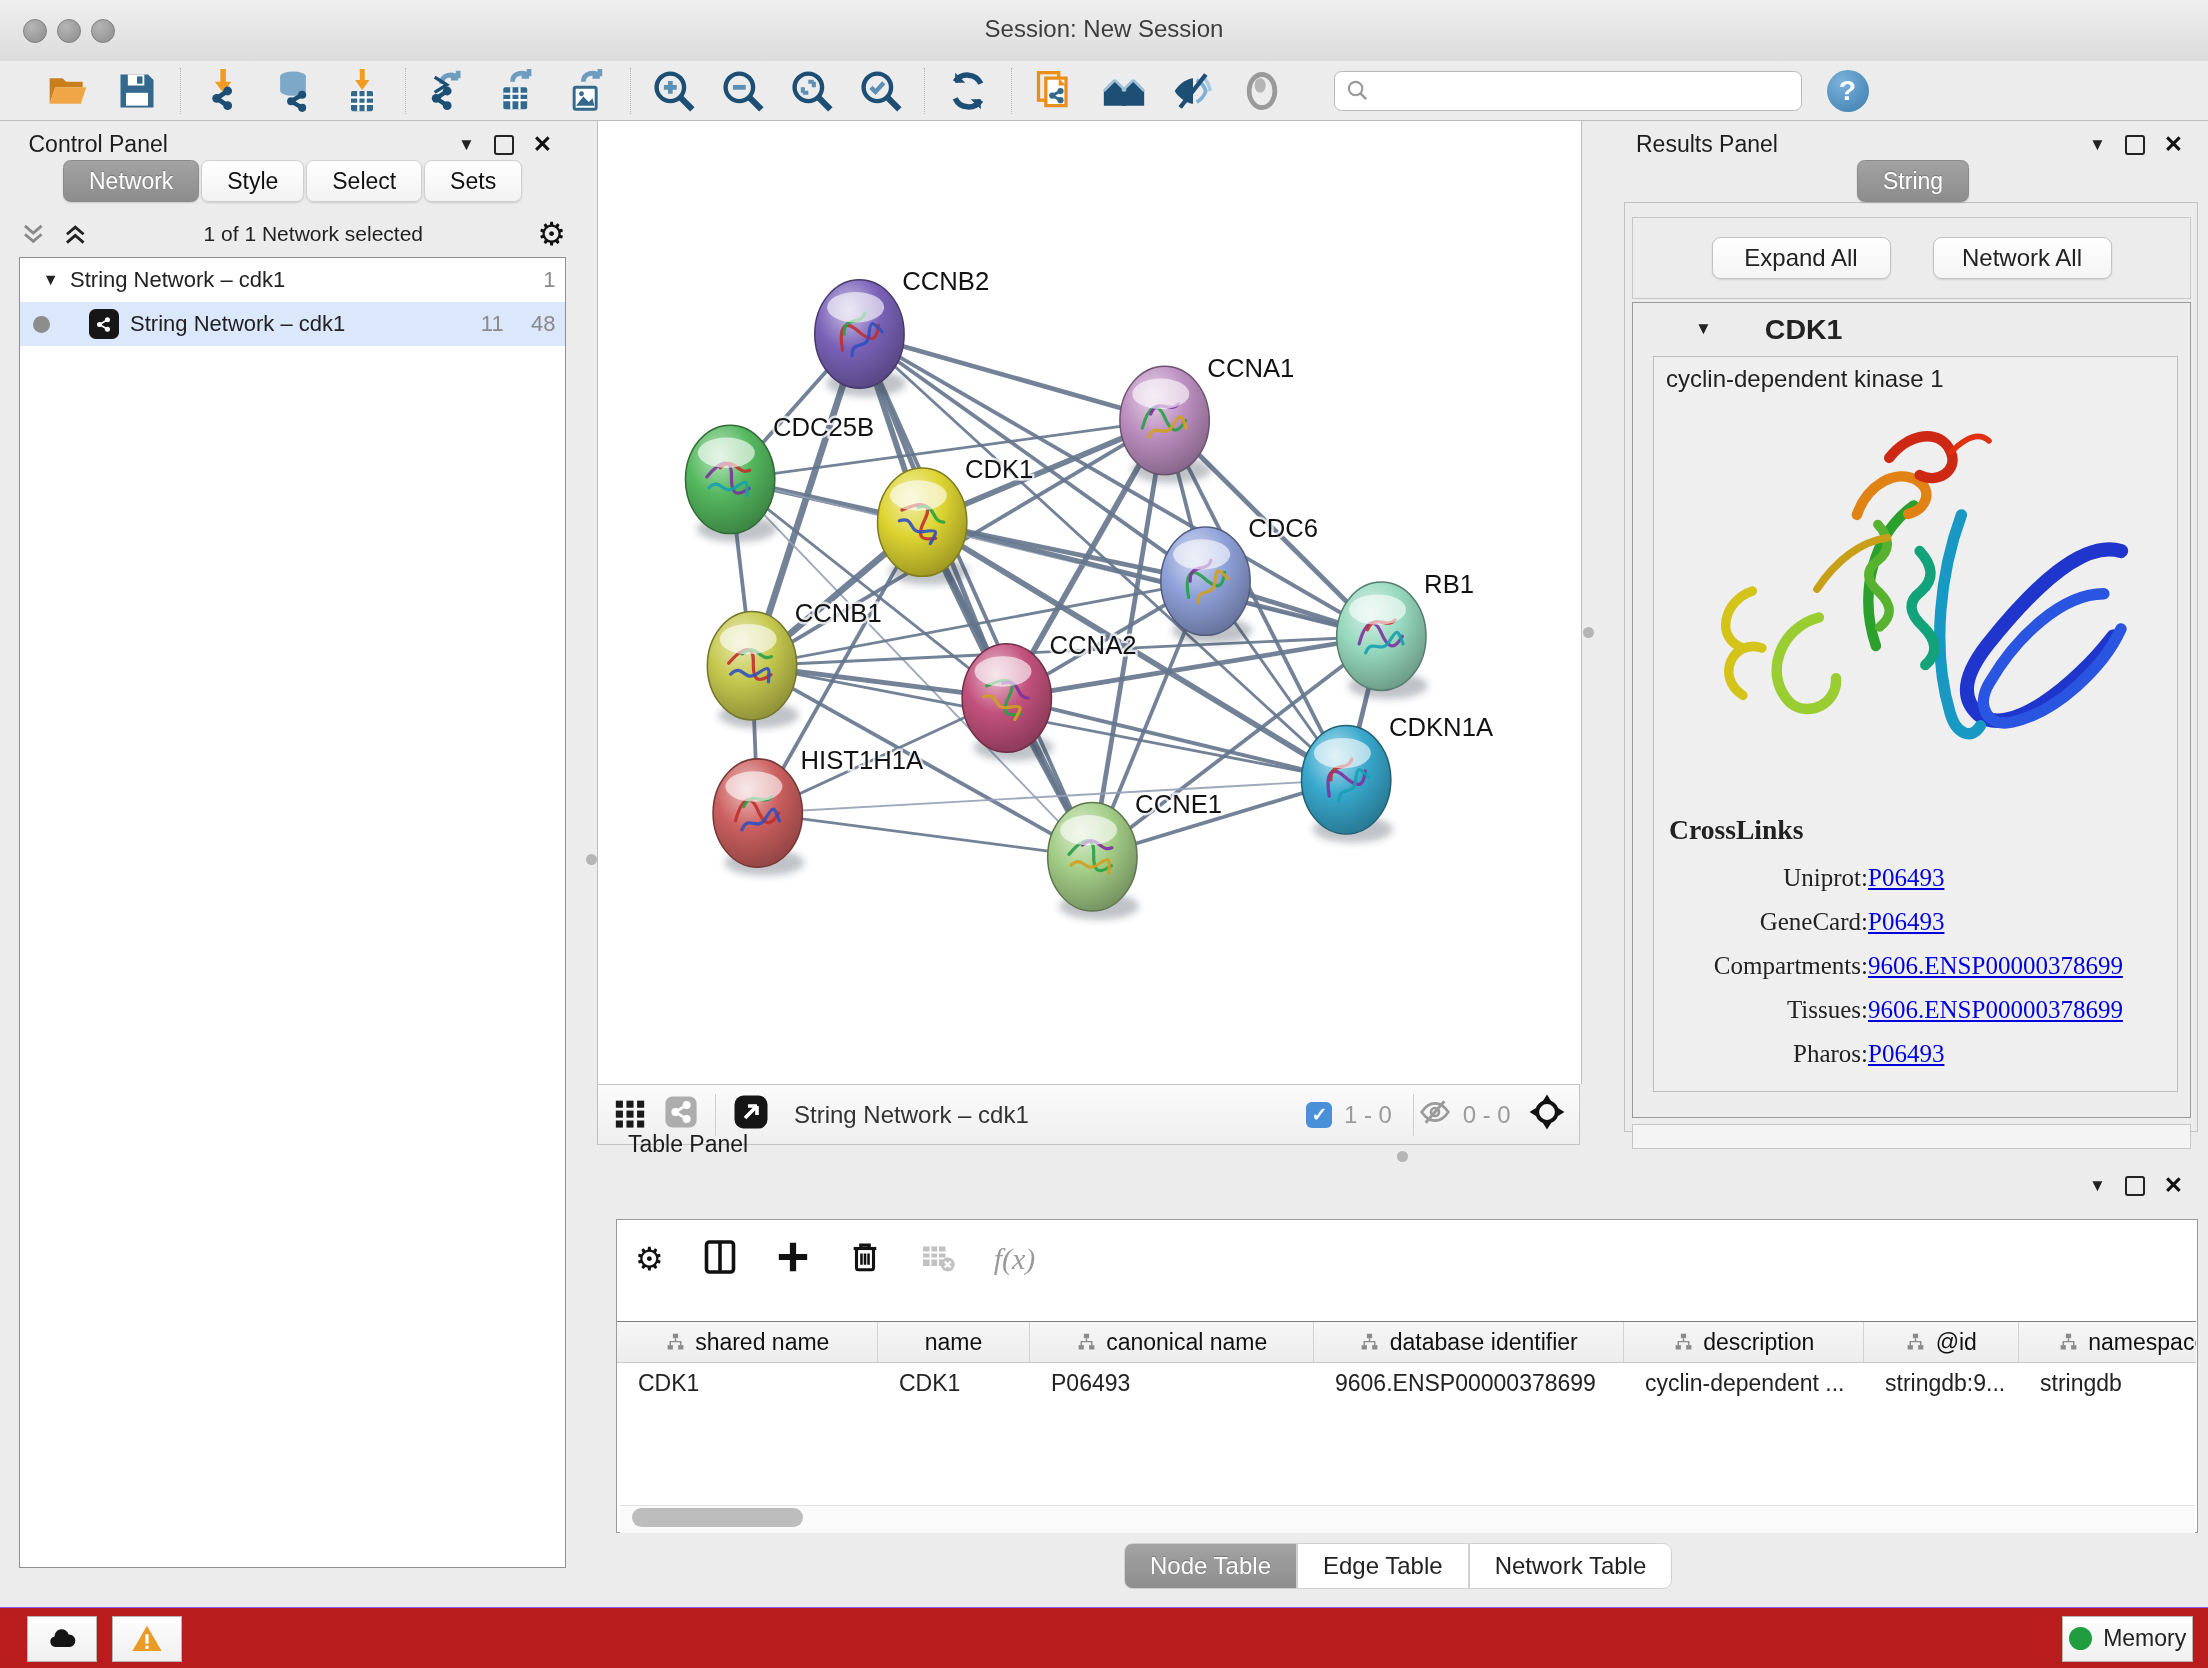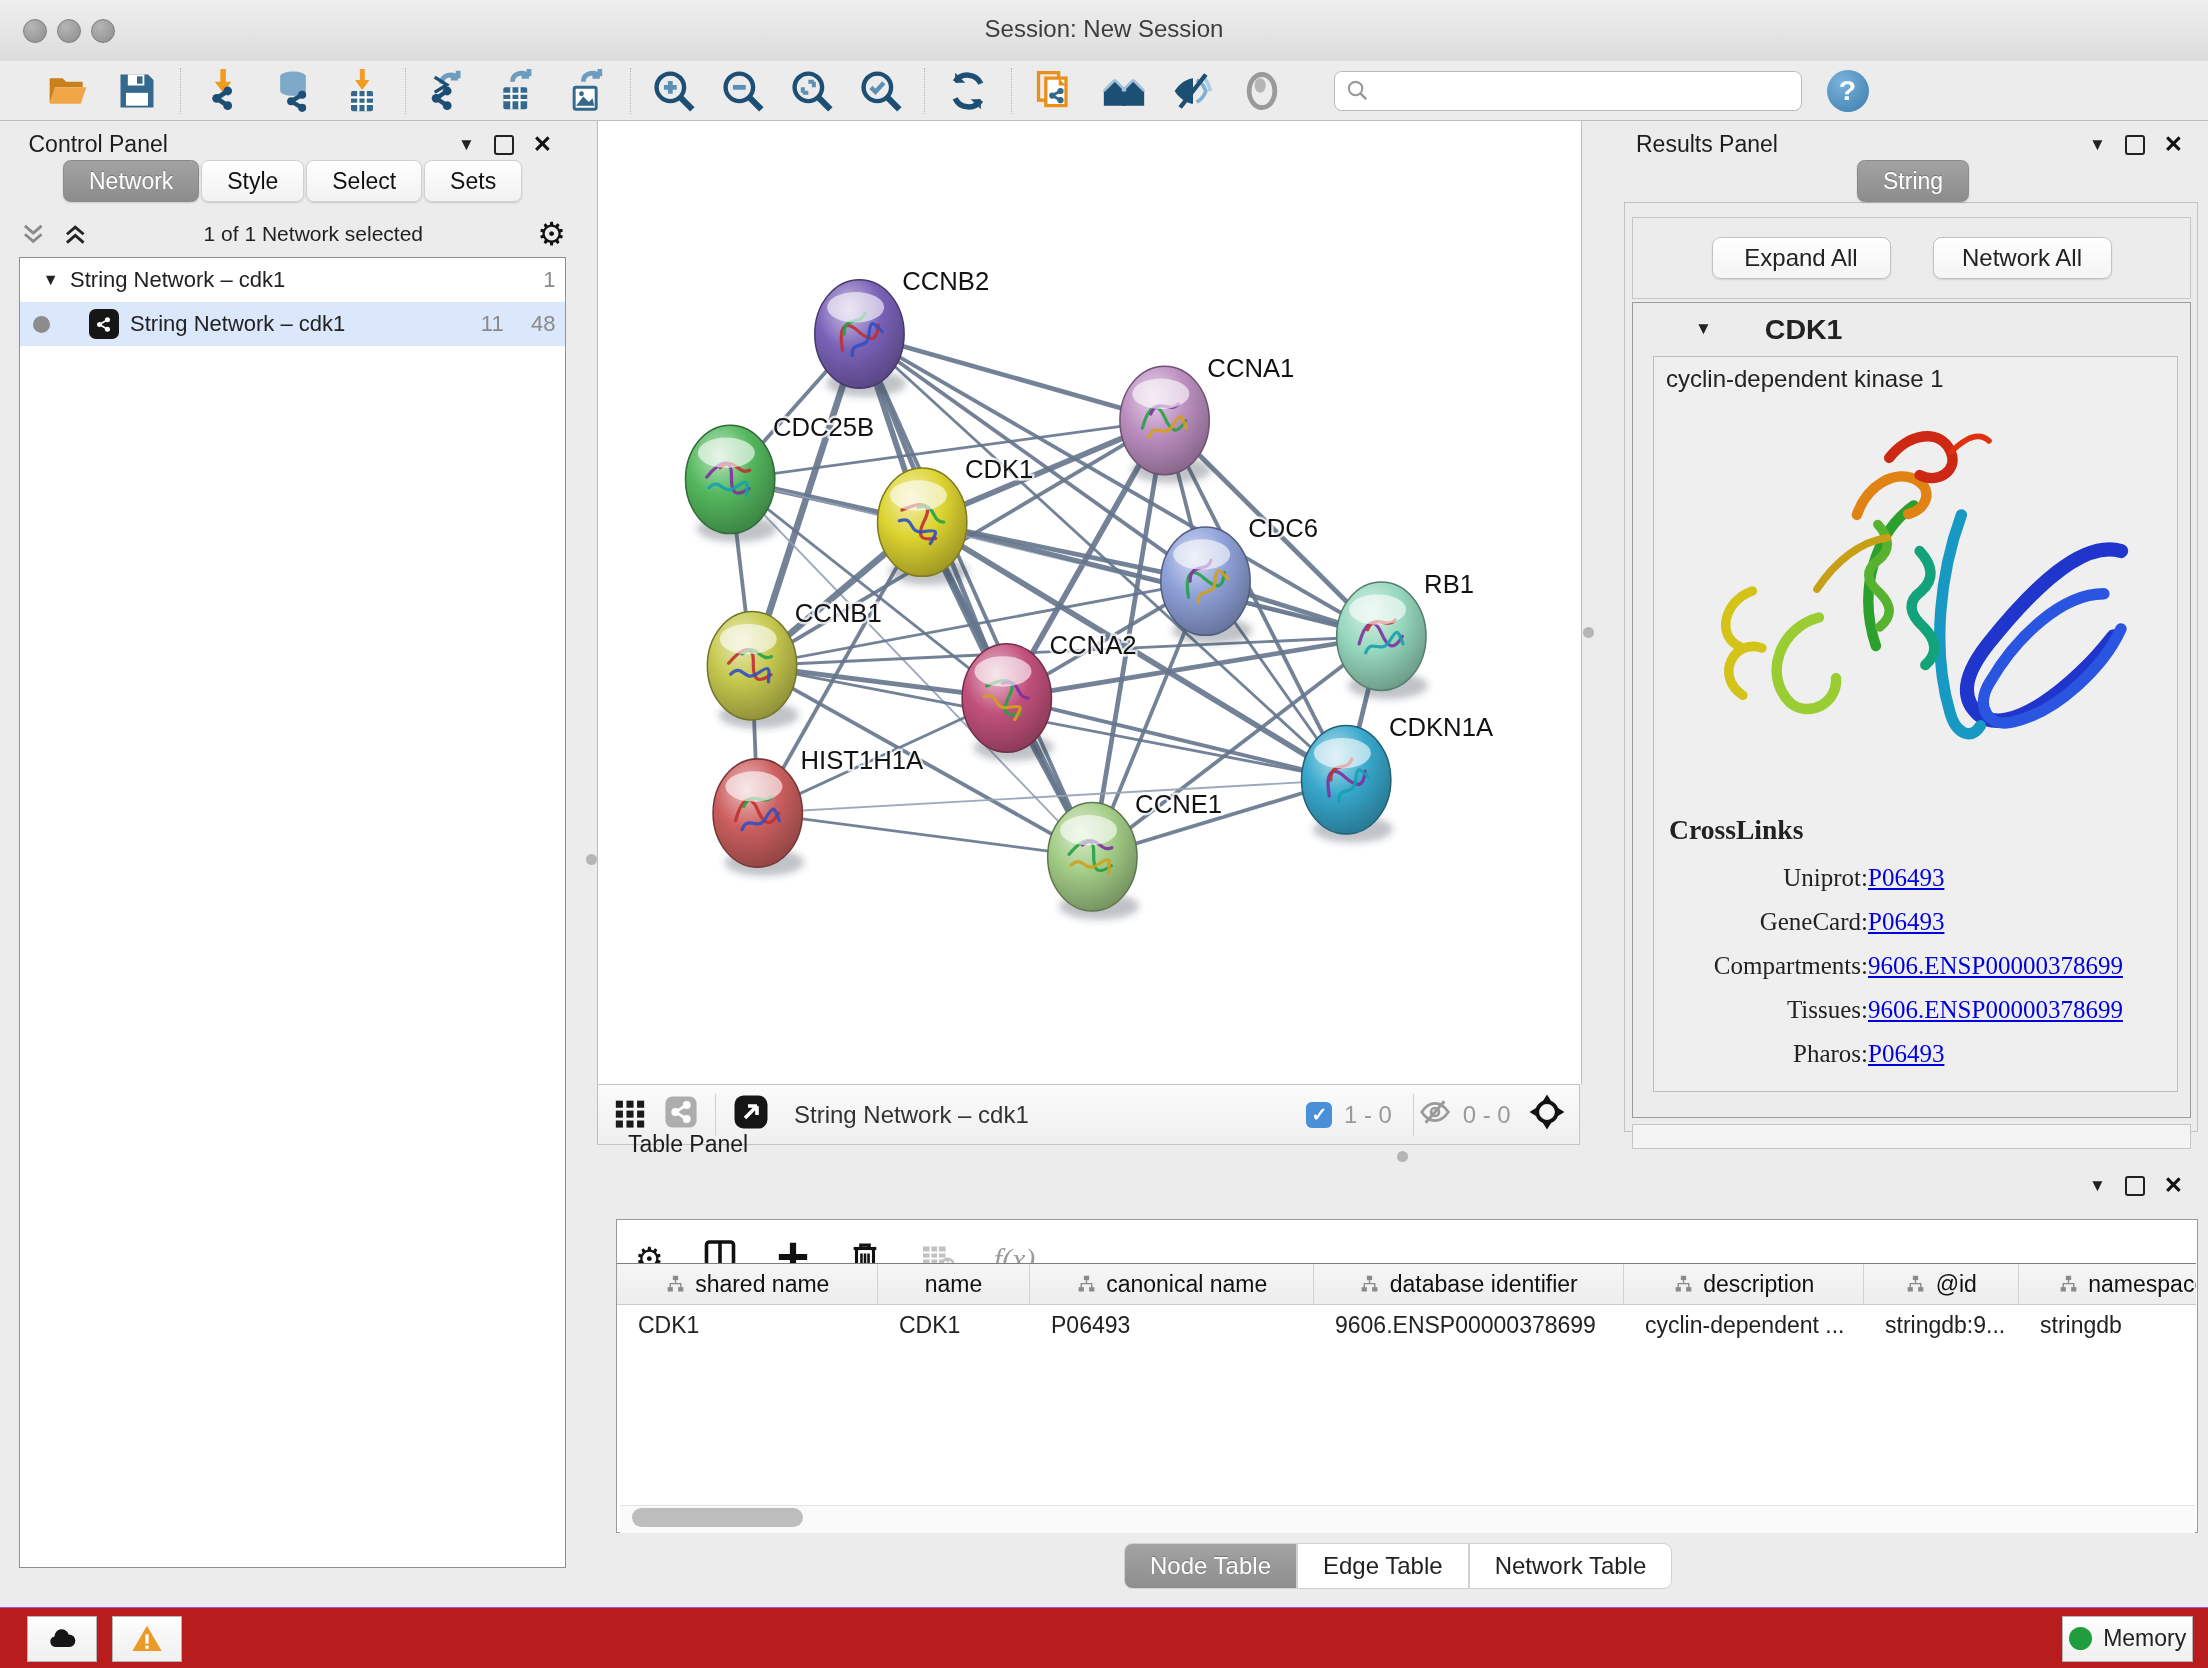--- a/index.html
+++ b/index.html
@@ -64,21 +64,21 @@
   .xl{font-family:"Liberation Serif",serif;}
   .xl-title{position:absolute;left:1669px;top:814px;font-size:27.6px;font-weight:bold;}
   .xl-rows{position:absolute;left:1691px;top:856px;width:476px;font-size:25px;}
   .xl-row{display:flex;height:44px;align-items:center;}
   .xl-lab{width:177px;text-align:right;}
   .xl-link{color:#0000dd;text-decoration:underline;}
   .rp-scroll{left:1632px;top:1124px;width:559px;height:25px;background:#f4f4f4;border:1px solid #c6c6c6;box-sizing:border-box;}
   
   .tp-box{left:616px;top:1219px;width:1582px;height:314px;background:#fff;border:1.4px solid #9a9a9a;box-sizing:border-box;overflow:hidden;}
   .tp-toolbar{position:absolute;left:635px;top:1229px;display:flex;align-items:center;gap:38px;height:59px;}
-  .tp-grid{position:absolute;left:617px;top:1263px;width:1579px;height:204px;overflow:hidden;}
+  .tp-grid{position:absolute;left:617px;top:1321px;width:1579px;height:204px;overflow:hidden;}
   .thead{display:flex;background:linear-gradient(#f6f6f6,#ededed);border-top:1.9px solid #7f7f7f;border-bottom:1px solid #c9c9c9;height:40px;}
   .th{display:flex;align-items:center;gap:9.5px;font-size:23px;color:#111;justify-content:center;
     border-right:1px solid #d2d2d2;box-sizing:border-box;flex:none;overflow:hidden;white-space:nowrap;}
   .trow{display:flex;height:40px;background:#fff;}
   .td{display:flex;align-items:center;font-size:23px;padding-left:21px;box-sizing:border-box;flex:none;overflow:hidden;white-space:nowrap;}
   .tp-scrolltrack{left:620px;top:1505px;width:1575px;height:27px;background:#fafafa;border-top:1px solid #e2e2e2;}
   .tp-thumb{left:632px;top:1508px;width:171px;height:19px;border-radius:9.5px;background:#bdbdbd;}
   .bottom-tabs{left:1124px;top:1543px;display:flex;border-radius:8px;}
   .btab{height:44px;padding:0 25px;display:flex;align-items:center;font-size:24px;background:#fff;
     border:1px solid #d0d0d0;}

